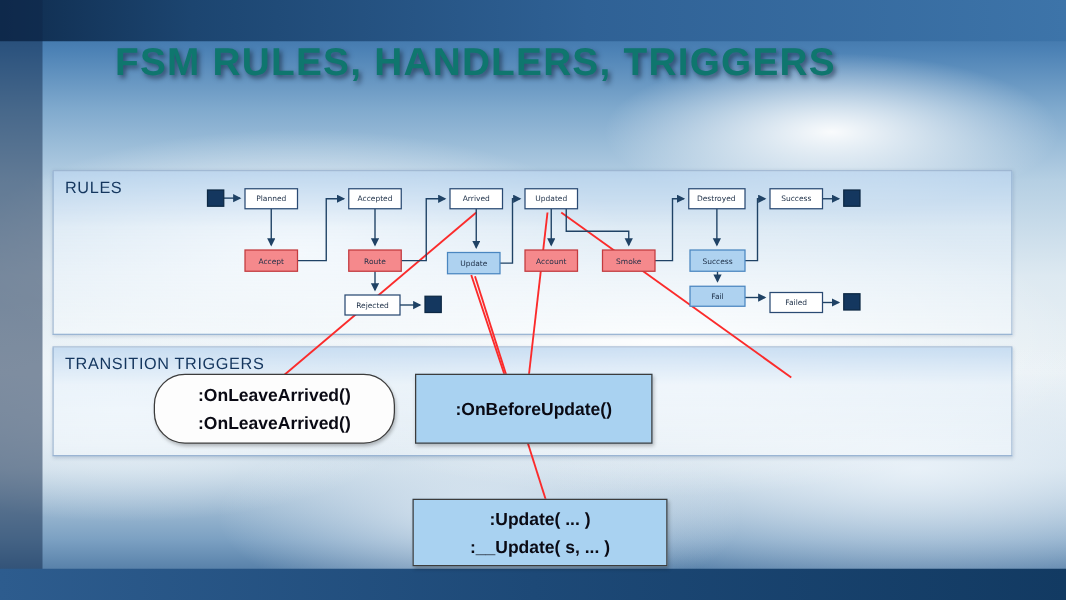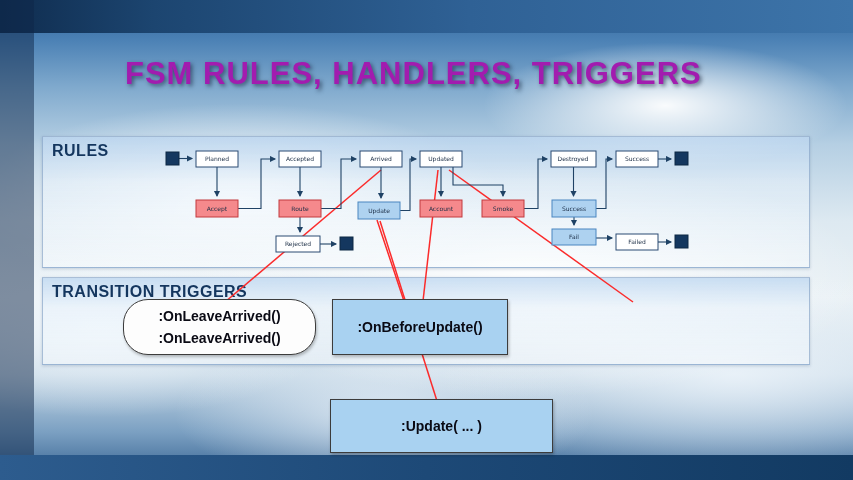--- a/index.html
+++ b/index.html
@@ -26,36 +26,35 @@
     position:absolute; left:0; top:0; width:34px; height:480px;
     background:rgba(13,38,72,0.5);
   }
   .band-bottom {
     position:absolute; left:0; top:455px; width:853px; height:25px;
     background:linear-gradient(90deg,#2d5c8e 0%, #1d4977 50%, #123a62 100%);
   }
 
   
   .title {
-    position:absolute; left:92px; top:56px;
+    position:absolute; left:92px; top:32px;
     font-size:31px; font-weight:bold; letter-spacing:1px;
-    color:#a21caf; text-shadow:2px 2px 4px rgba(18,32,54,0.6);
+    color:#0f766e; text-shadow:2px 2px 4px rgba(18,32,54,0.6);
     white-space:nowrap;
-    margin-left:33px;
   }
 
   
   .panel {
     position:absolute; left:42px; width:768px; box-sizing:border-box;
     background:linear-gradient(180deg, rgba(188,214,240,0.75) 0%, rgba(232,242,251,0.55) 35%, rgba(250,253,255,0.42) 100%);
     border:1px solid rgba(130,160,195,0.65);
     box-shadow:0 1px 3px rgba(30,60,100,0.2);
   }
   .phead {
-    font-size:16px; font-weight:bold; letter-spacing:0.5px;
+    font-size:13px; font-weight:normal; letter-spacing:0.5px;
     color:#14365e; padding:5px 0 0 9px;
   }
   #panel-rules    { top:136px; height:132px; }
   #panel-handlers { top:277px; height:88px;  }
   #panel-triggers { top:374px; height:82px;  }
 
   
   svg.overlay { position:absolute; left:0; top:0; pointer-events:none; }
   .fsm-label { font-family:"DejaVu Sans",sans-serif; font-size:6px; fill:#1b2d45; }
 
@@ -63,23 +62,23 @@
   .hbox {
     position:absolute; box-sizing:border-box;
     border:1px solid #3c3c3c;
     display:flex; flex-direction:column; justify-content:center;
     text-align:center; font-weight:bold; font-size:14px; line-height:22px;
     color:#0a0a14; box-shadow:1px 2px 3px rgba(0,0,0,0.25);
   }
   .hbox.white { background:#fdfdfd;border-radius:25px; }
   .hbox.blue  { background:#a9d2f1; }
   #hb1 { left:123px; top:299px; width:193px; height:56px; }
-  #hb2 { left:332px; top:299px; width:176px; height:56px; }
+  #hb2 { left:332px; top:299px; width:190px; height:56px; }
   #hb3 { left:539px; top:299px; width:192px; height:56px; }
-  #tb1 { left:330px; top:399px; width:223px; height:54px; }
+  #tb1 { left:330px; top:399px; width:204px; height:54px; }
 </style>
 </head>
 <body>
 
 <div class="slide">
 
   <div class="sky"></div>
   <div class="band-top"></div>
   <div class="bar-left"></div>
   <div class="band-bottom"></div>
@@ -209,15 +208,16 @@
   <div class="hbox white" id="hb1">
     <div>:OnLeaveArrived()</div>
     <div>:OnLeaveArrived()</div>
   </div>
   <div class="hbox blue" id="hb2">
     <div>:OnBeforeUpdate()</div>
   </div>
 
   <div class="hbox blue" id="tb1">
     <div>:Update( ... )</div>
+    <div>:__Update( s, ... )</div>
   </div>
 
 </div>
 
 </body></html>

